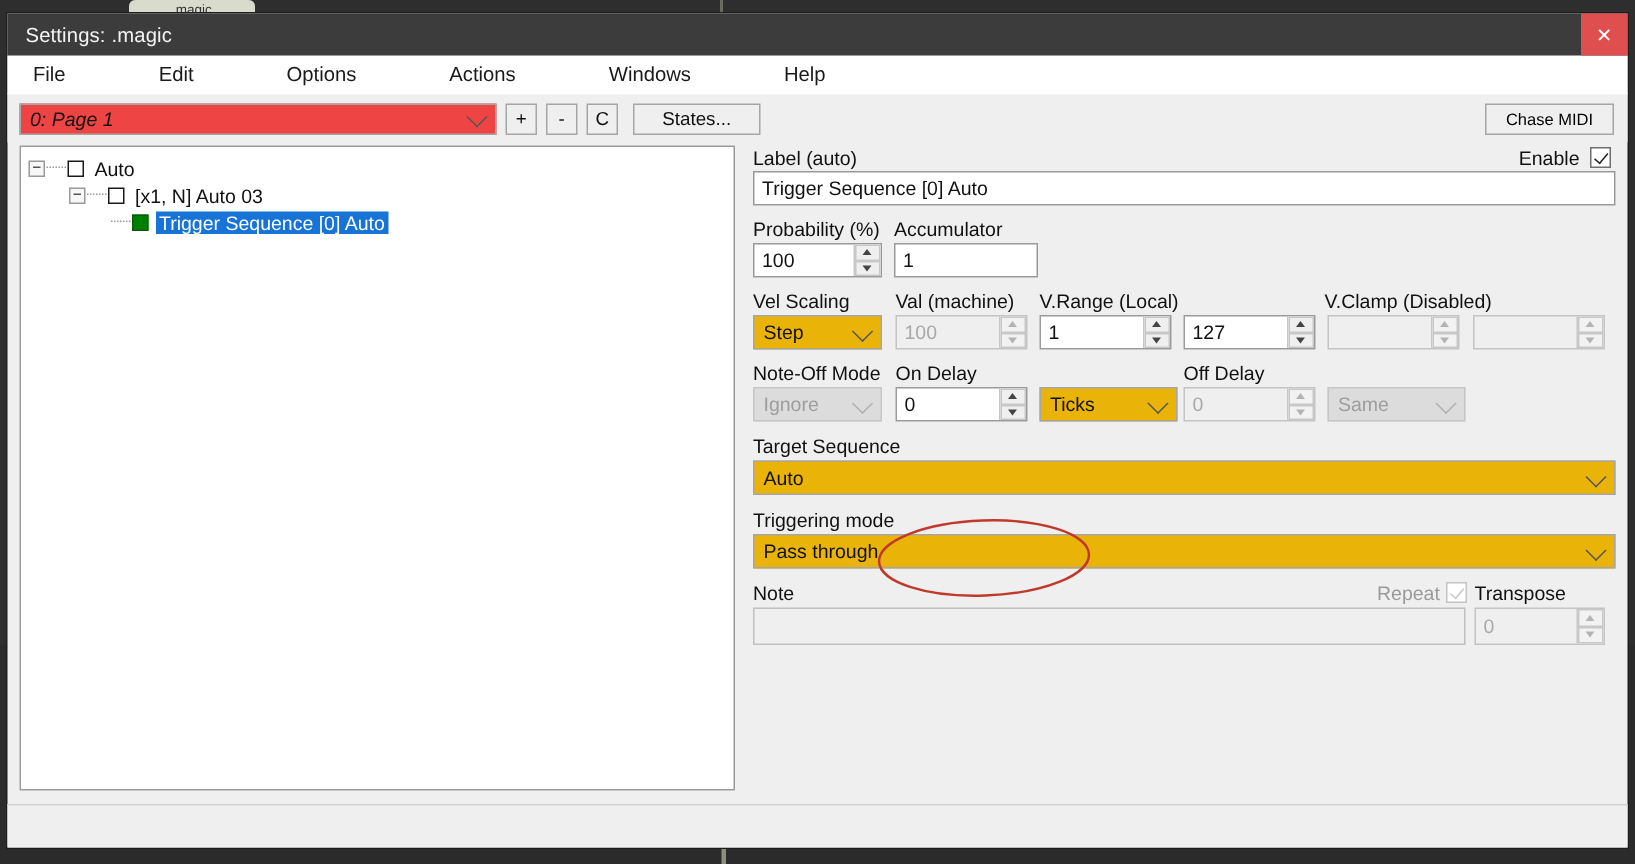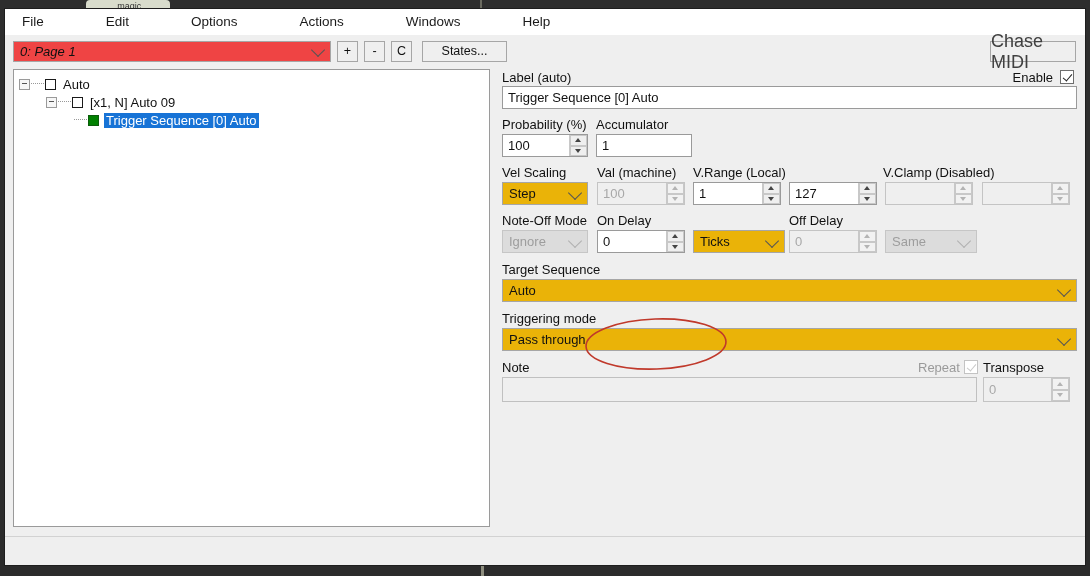--- a/index.html
+++ b/index.html
@@ -162,22 +162,22 @@
   }
   #btn-states { min-width: 85px; margin-left: 10px; }
   #chase-midi {
     position: absolute;
     right: 9px; top: 6px;
     height: 21px;
     width: 86px;
     background: #efefef;
     border: 1px solid #a6a6a6;
     box-sizing: border-box;
-    font-size: 18px;
-    color: #404040;
+    font-size: 11px;
+    color: #000000;
     display: flex;
     align-items: center;
     justify-content: center;
     cursor: pointer;
   }
 
   
   #body {
     flex: 1;
     display: flex;
@@ -397,20 +397,26 @@
 
 <div id="desktop">
 
   <div id="bg-tab">
     <span>.magic</span>
   </div>
   <div id="bg-strip-right"></div>
 
   <div id="window">
 
+    <div id="titlebar">
+      <span id="title-text">Settings: .magic</span>
+      <div id="close-button">
+        <span>✕</span>
+      </div>
+    </div>
 
     <div id="menubar">
       <div class="menu-item">File</div>
       <div class="menu-item">Edit</div>
       <div class="menu-item">Options</div>
       <div class="menu-item">Actions</div>
       <div class="menu-item">Windows</div>
       <div class="menu-item">Help</div>
     </div>
 
@@ -434,21 +440,21 @@
           <span class="expander"></span>
           <span class="dots"></span>
           <span class="node-box"></span>
           <span class="node-label">Auto</span>
         </div>
 
         <div class="tree-row lvl2">
           <span class="expander"></span>
           <span class="dots"></span>
           <span class="node-box"></span>
-          <span class="node-label">[x1, N] Auto 09</span>
+          <span class="node-label">[x1, N] Auto 03</span>
         </div>
 
         <div class="tree-row lvl3">
           <span class="dots"></span>
           <span class="node-box filled"></span>
           <span class="node-label selected">Trigger Sequence [0] Auto</span>
         </div>
 
       </div>
 

